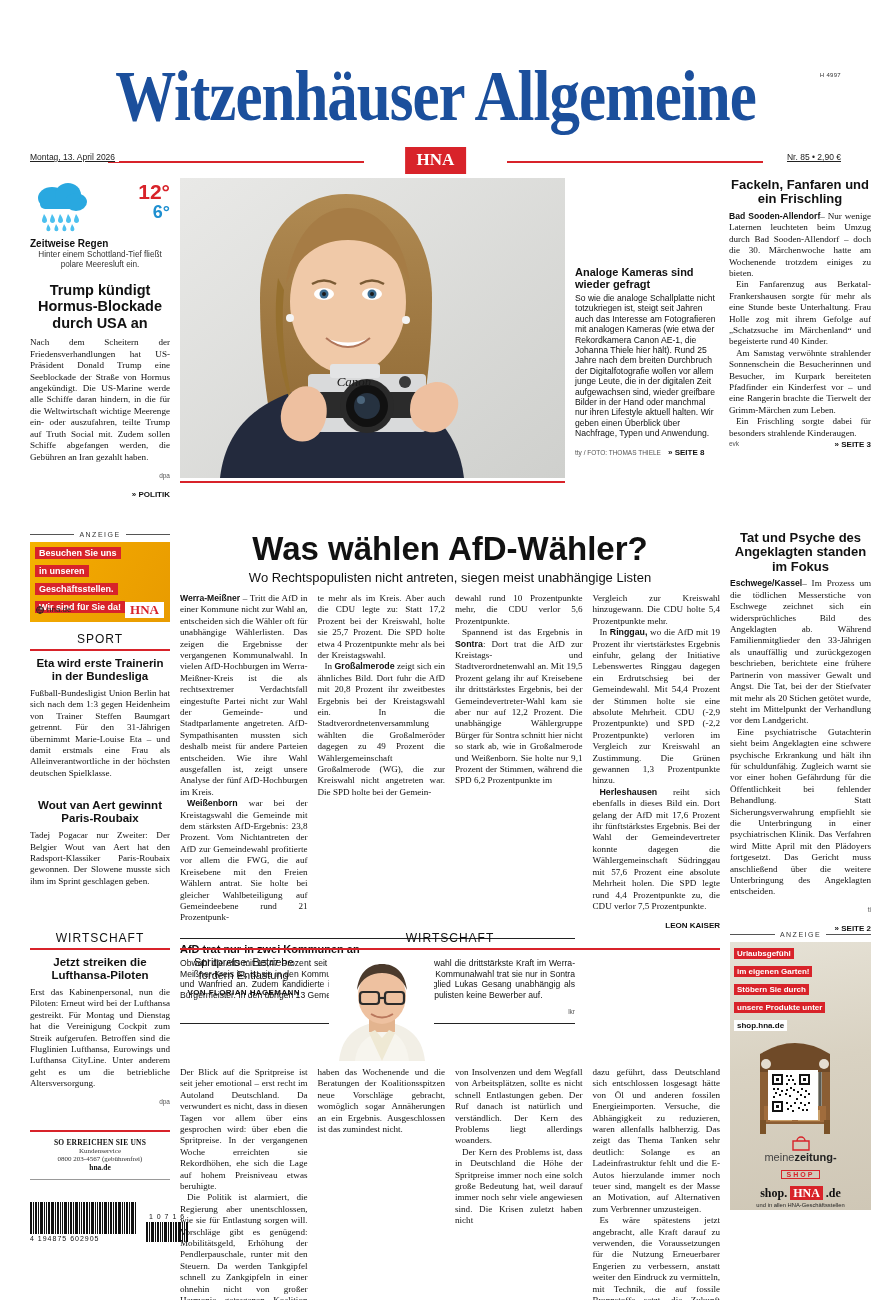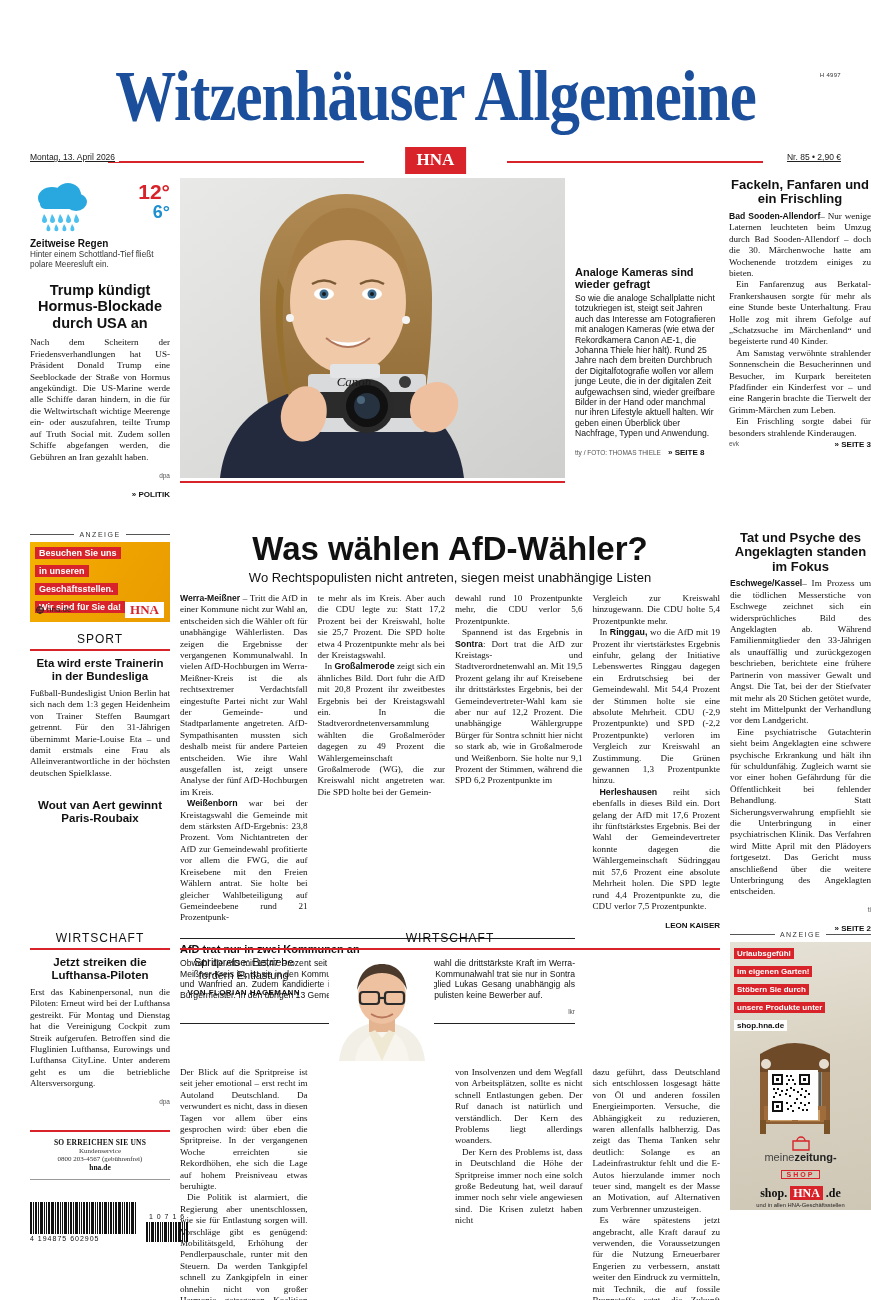--- a/index.html
+++ b/index.html
@@ -50,21 +50,21 @@
   .tz-left{position:absolute;left:0;top:0;width:140px;}
   .tz-mid{position:absolute;left:150px;top:0;width:385px;}
   .tz-right{position:absolute;left:545px;top:0;width:296px;}
 
   .weather{display:flex;align-items:flex-start;gap:6px;}
   .wicon{width:62px;height:58px;position:relative;flex:0 0 auto;}
   .wtemps{padding-top:4px;text-align:right;flex:1;}
   .t-high{font-family:"Liberation Sans",sans-serif;font-weight:bold;font-size:21px;color:#d8232a;line-height:20px;}
   .t-low{font-family:"Liberation Sans",sans-serif;font-weight:bold;font-size:18px;color:#1e8fd0;line-height:20px;}
   .wtitle{font-family:"Liberation Sans",sans-serif;font-weight:bold;font-size:10px;margin-top:2px;}
-  .wdesc{font-family:"Liberation Sans",sans-serif;font-size:8.2px;line-height:10px;color:#333;margin-top:1px;}
+  .wdesc{font-family:"Liberation Sans",sans-serif;font-size:8.2px;line-height:10px;color:#333;margin-top:1px;text-align:center;}
 
   .hl-left{font-family:"Liberation Sans",sans-serif;font-weight:bold;font-size:14.5px;line-height:16.5px;text-align:center;margin:12px 0 6px;}
 
   .photo{width:385px;height:300px;position:relative;overflow:hidden;background:#cfcfcf;}
   .photo-rule{height:2.5px;background:#d8232a;margin-top:3px;}
 
   .tz-right-grid{display:flex;gap:12px;}
   .tzr-a{width:142px;}
   .tzr-b{width:142px;}
   .hl-small{font-family:"Liberation Sans",sans-serif;font-weight:bold;font-size:11px;line-height:12.5px;}
@@ -309,20 +309,23 @@
 
       <div class="secthead">SPORT</div>
       <div class="redline" style="margin-top:3px;"></div>
 
       <div class="hl-left" style="font-size:11.5px;line-height:13px;margin:6px 0 5px;">Eta wird erste Trainerin in der Bundesliga</div>
       <div class="col-body">
         <p>Fußball-Bundesligist Union Berlin hat sich nach dem 1:3 gegen Heidenheim von Trainer Steffen Baumgart getrennt. Für den 31-Jährigen übernimmt Marie-Louise Eta – und damit erstmals eine Frau als Alleinverantwortliche in der höchsten deutschen Spielklasse.</p>
       </div>
 
       <div class="hl-left" style="font-size:11.5px;line-height:13px;margin:20px 0 5px;">Wout van Aert gewinnt Paris-Roubaix</div>
+      <div class="col-body">
+        <p>Tadej Pogacar nur Zweiter: Der Belgier Wout van Aert hat den Radsport-Klassiker Paris-Roubaix gewonnen. Der Slowene musste sich ihm im Sprint geschlagen geben.</p>
+      </div>
     </div>
 
     <div class="mz-main">
       <h2 class="mainhead">Was wählen AfD-Wähler?</h2>
       <div class="subhead">Wo Rechtspopulisten nicht antreten, siegen meist unabhängige Listen</div>
 
       <div class="main4">
         <div>
           <div class="col-body">
             <p><b class="sans" style="font-size:8.6px;">Werra-Meißner</b> <span>– Tritt die AfD in einer Kommune nicht zur Wahl an, entscheiden sich die Wähler oft für unabhängige Wählerlisten. Das zeigen die Ergebnisse der vergangenen Kommunalwahl. In vielen AfD-Hochburgen im Werra-Meißner-Kreis ist die als rechtsextremer Verdachtsfall eingestufte Partei nicht zur Wahl der Gemeinde- und Stadtparlamente angetreten. AfD-Sympathisanten mussten sich deshalb meist für andere Parteien entscheiden. Wie ihre Wahl ausgefallen ist, zeigt unsere Analyse der fünf AfD-Hochburgen im Kreis.</span></p>
@@ -497,20 +500,21 @@
         <div></div>
         <div></div>
       </div>
 
       <div class="sp-grid" style="margin-top:6px;align-items:flex-start;">
         <div class="col-body">
           <p>Der Blick auf die Spritpreise ist seit jeher emotional – erst recht im Autoland Deutschland. Da verwundert es nicht, dass in diesen Tagen vor allem über eins gesprochen wird: über eben die Spritpreise. In der vergangenen Woche erreichten sie Rekordhöhen, ehe sich die Lage auf hohem Preisniveau etwas beruhigte.</p>
           <p>Die Politik ist alarmiert, die Regierung aber unentschlossen, wie sie für Entlastung sorgen will. Vorschläge gibt es genügend: Mobilitätsgeld, Erhöhung der Pendlerpauschale, runter mit den Steuern. Da werden Tankgipfel schnell zu Zankgipfeln in einer ohnehin nicht von großer Harmonie getragenen Koalition aus CDU und SPD. Ein klarer Kurs ist auch bei diesem Thema schwer auszumachen. Womöglich</p>
         </div>
         <div class="col-body">
+          <p>haben das Wochenende und die Beratungen der Koalitionsspitzen neue Vorschläge gebracht, womöglich sogar Annäherungen an ein Ergebnis. Ausgeschlossen ist das zumindest nicht.</p>
         </div>
         <div class="col-body">
           <p>von Insolvenzen und dem Wegfall von Arbeitsplätzen, sollte es nicht schnell Entlastungen geben. Der Ruf danach ist natürlich und verständlich. Der Kern des Problems liegt allerdings woanders.</p>
           <p>Der Kern des Problems ist, dass in Deutschland die Höhe der Spritpreise immer noch eine solch große Bedeutung hat, weil darauf immer noch sehr viele angewiesen sind. Die Krisen zuletzt haben nicht</p>
         </div>
         <div class="col-body">
           <p>dazu geführt, dass Deutschland sich entschlossen losgesagt hätte von Öl und anderen fossilen Energieimporten. Versuche, die Abhängigkeit zu reduzieren, waren allenfalls halbherzig. Das zeigt das Thema Tanken sehr deutlich: Solange es an Ladeinfrastruktur fehlt und die E-Autos hierzulande immer noch teuer sind, mangelt es der Masse an Motivation, auf Alternativen zum Verbrenner umzusteigen.</p>
           <p>Es wäre spätestens jetzt angebracht, alle Kraft darauf zu verwenden, die Voraussetzungen für die Nutzung Erneuerbarer Engerien zu verbessern, anstatt weiter den Eindruck zu vermitteln, mit Technik, die auf fossile Brennstoffe setzt, die Zukunft bestreiten zu können. Jede Krise mehr zeigt: Das wird nicht funktionieren.</p>
         </div>
       </div>

